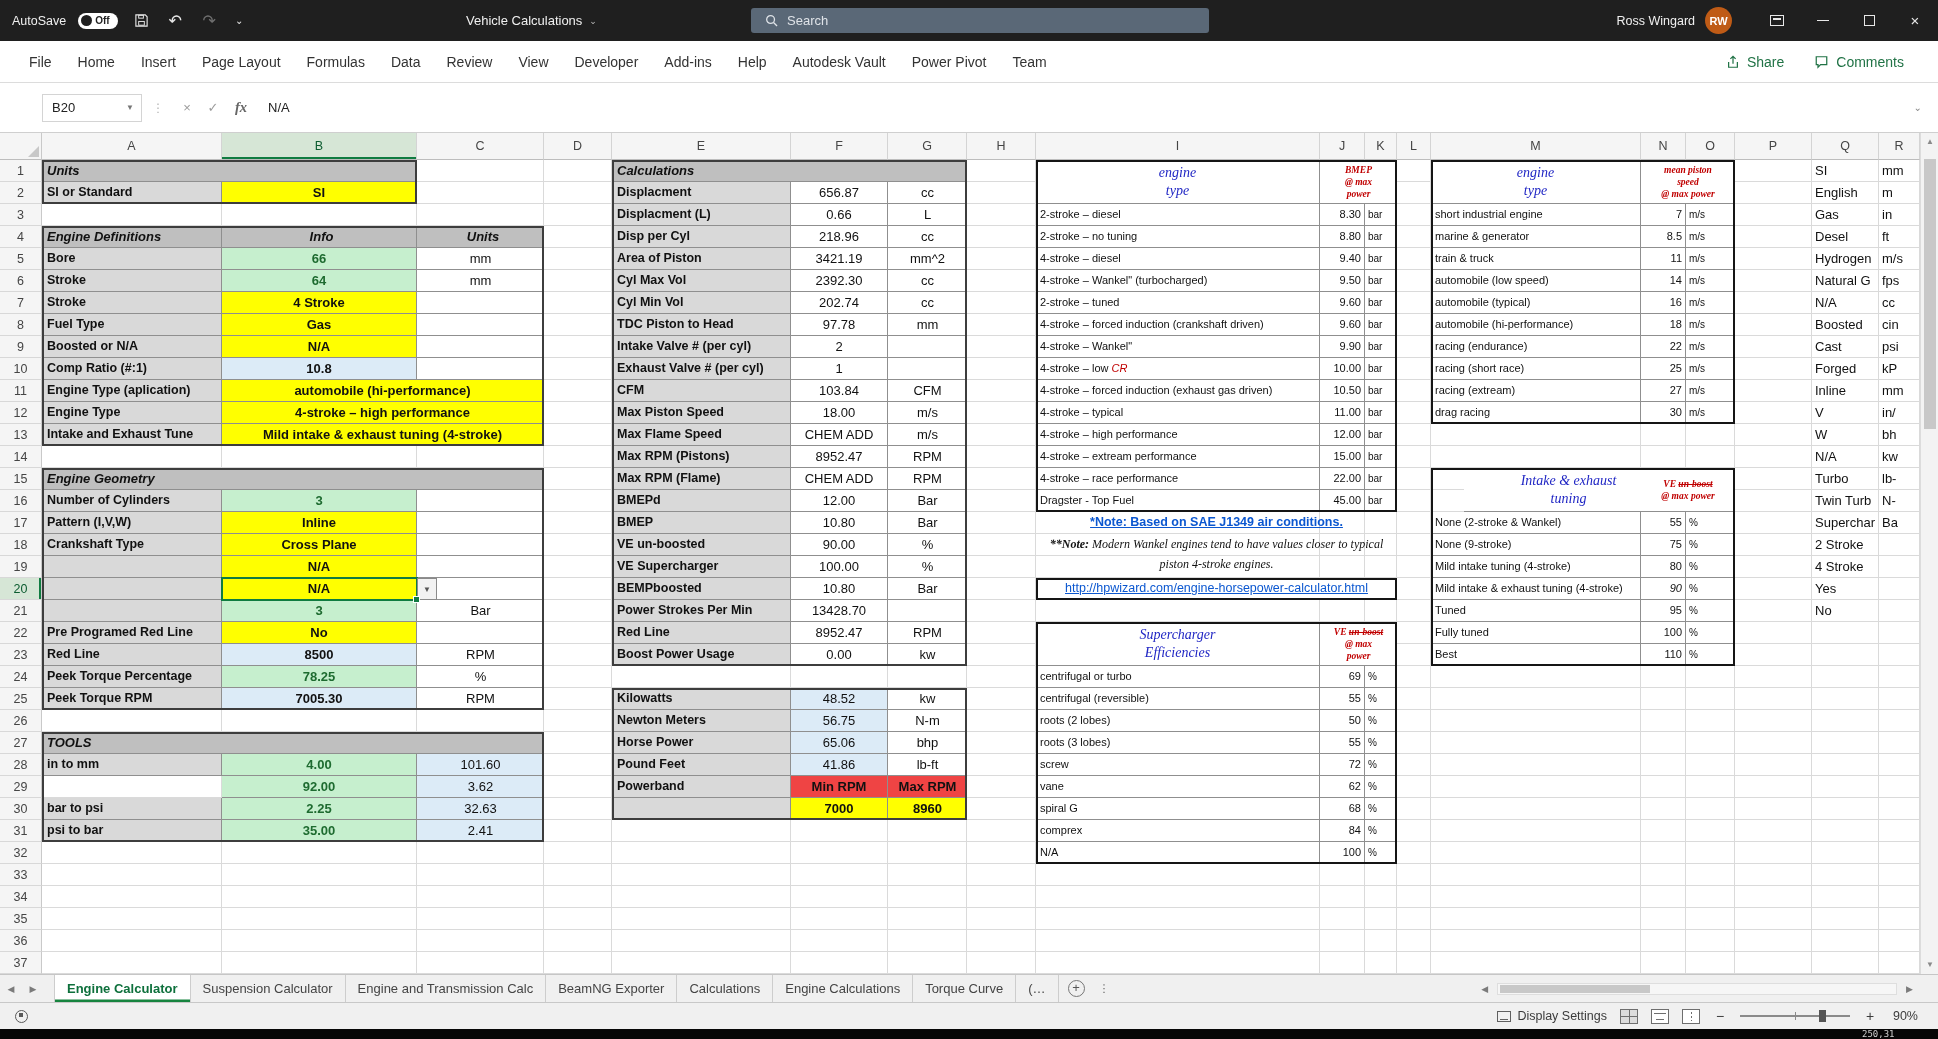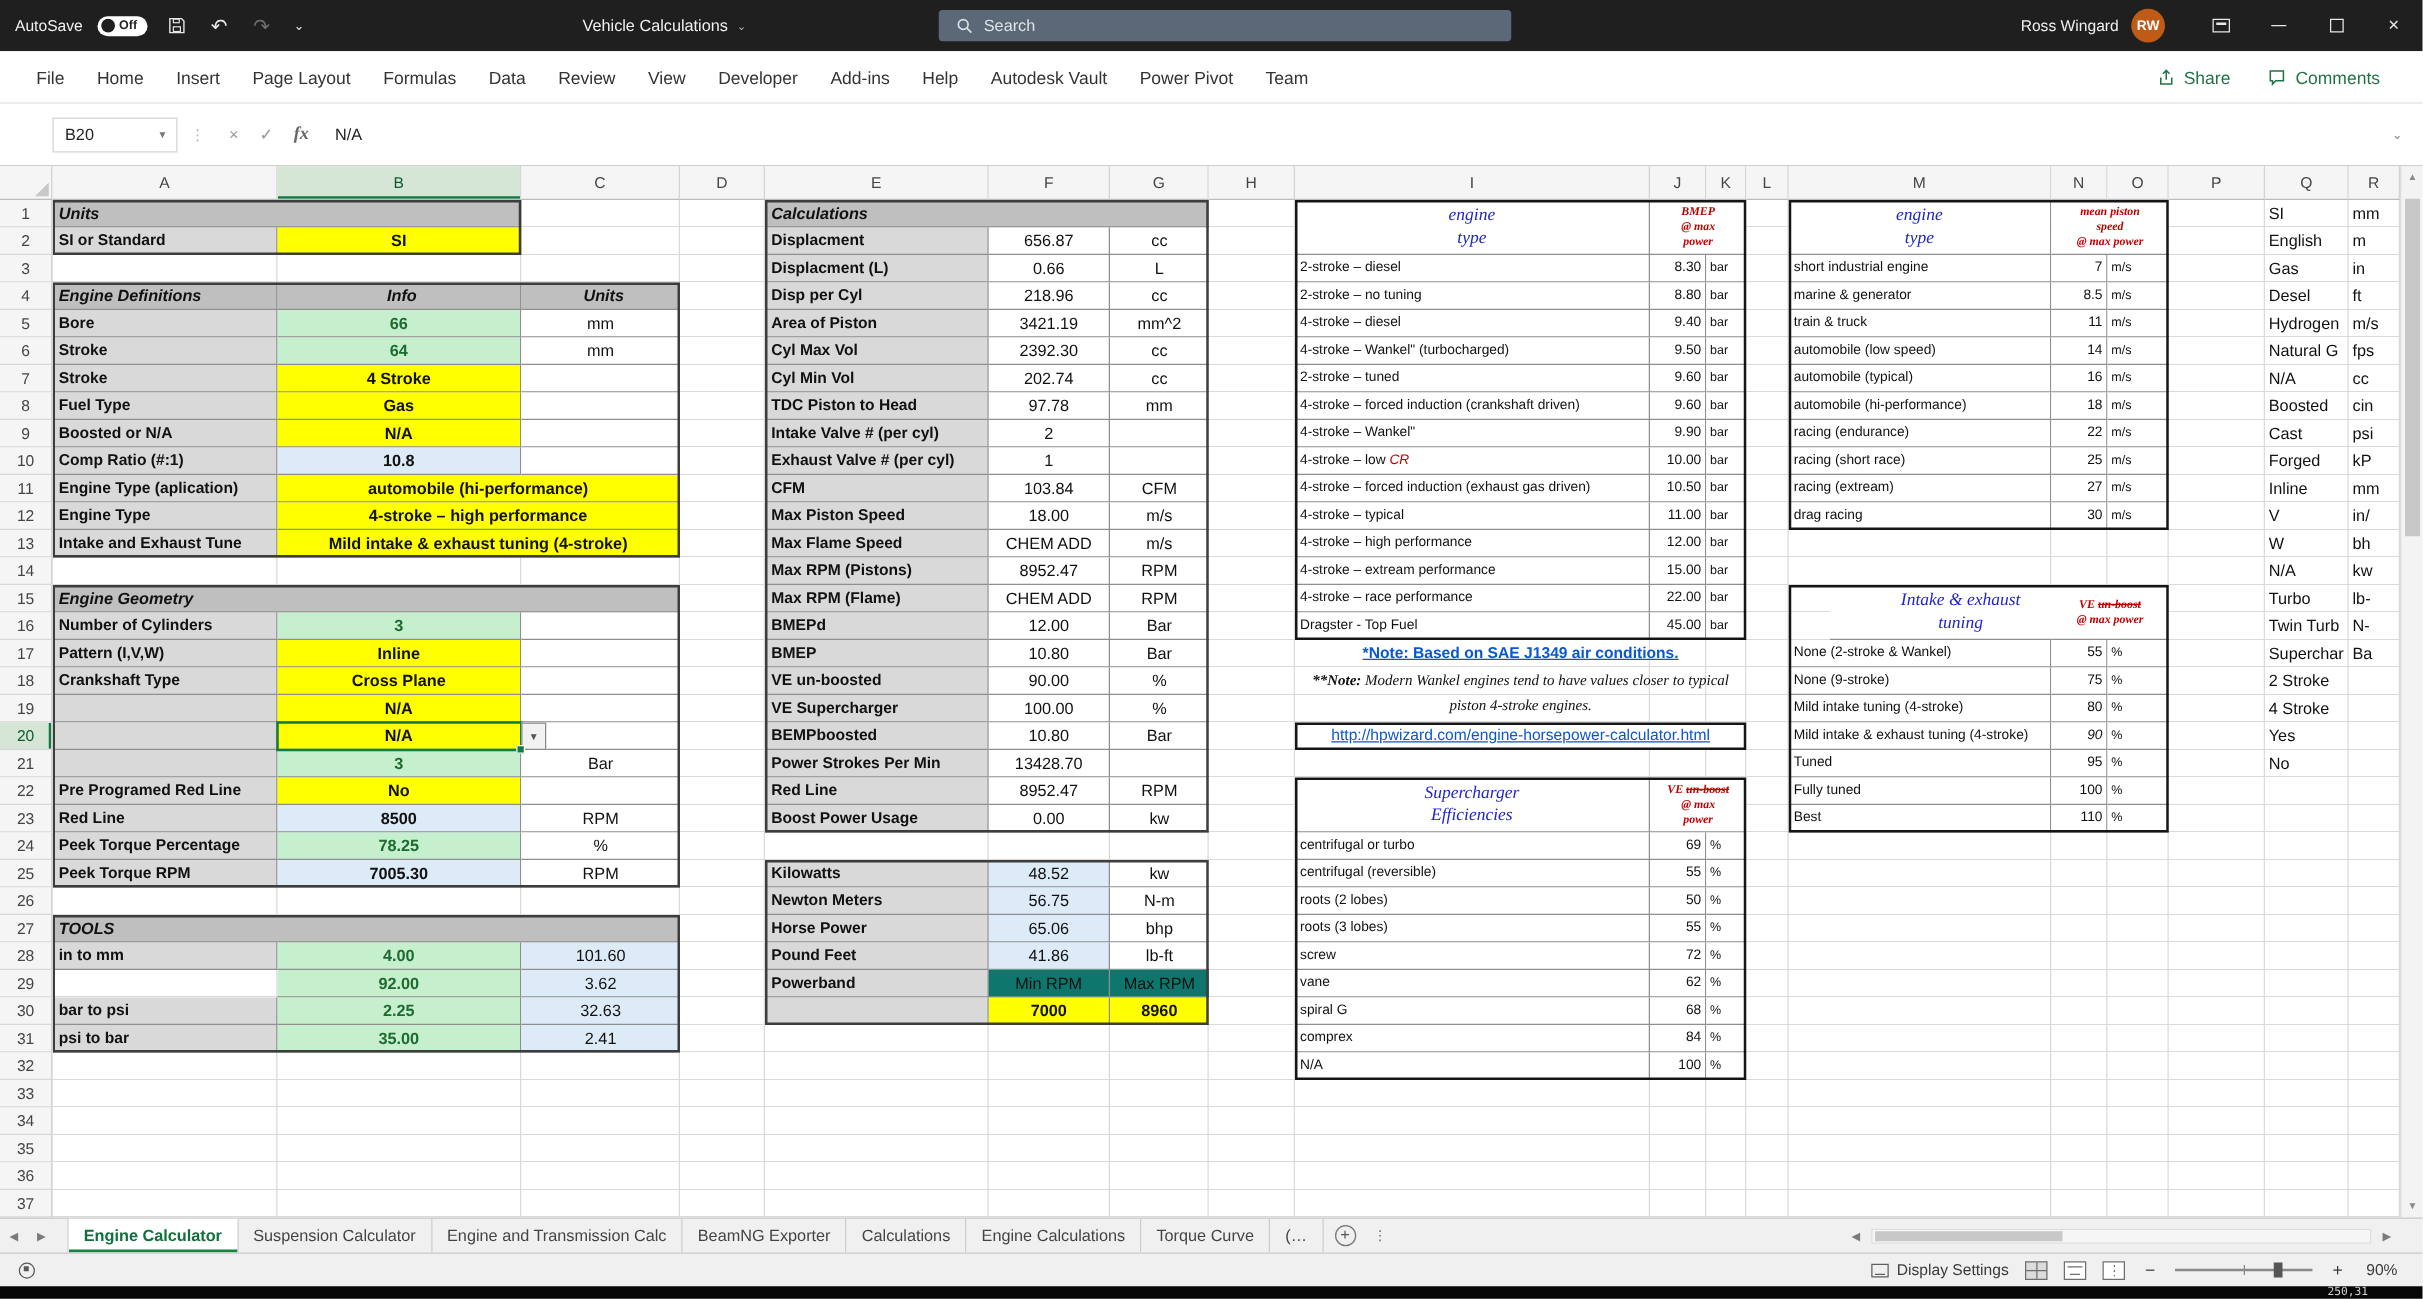--- a/index.html
+++ b/index.html
@@ -62,21 +62,21 @@
 
 .cl{position:absolute;font-size:13px;white-space:nowrap;overflow:hidden;color:#111;}
 .b-r{border-right:1px solid #8f8f8f;}
 .b-b{border-bottom:1px solid #8f8f8f;}
 .bg-w{background:#fff;}
 .bg-y{background:#ffff00;}
 .bg-g{background:#c6efce;color:#1e6b30;}
 .bg-b{background:#dcebf7;}
 .sec{background:#bfbfbf;font-weight:700;font-style:italic;padding-left:5px;font-size:13px;}
 .lbl{background:#d9d9d9;font-weight:700;padding-left:5px;font-size:12.5px;}
-.lbl2{background:#0f766e;font-weight:400;}
+.lbl2{background:#ef4444;font-weight:700;}
 .val{text-align:center;font-weight:600;}
 .ctr{text-align:center;}
 .bold{font-weight:700;}
 .boxov{position:absolute;border:2px solid #3d3d3d;pointer-events:none;}
 .boxov.dark{border-color:#151515;}
 .selcell{outline:2px solid #107c41;outline-offset:-1px;z-index:4;}
 .fillh{position:absolute;width:7px;height:7px;background:#107c41;border:1px solid #fff;z-index:5;}
 .ddbtn{position:absolute;width:20px;height:22px;background:#f2f2f2;border:1px solid #8a8a8a;color:#555;font-size:8px;text-align:center;line-height:20px;z-index:5;}
 
 

